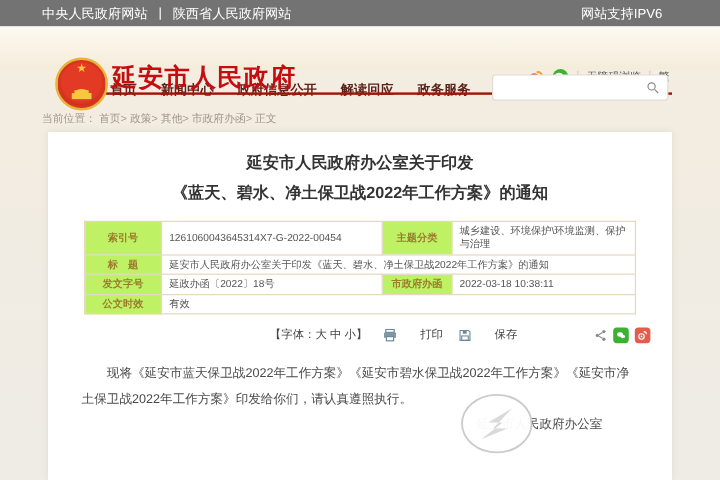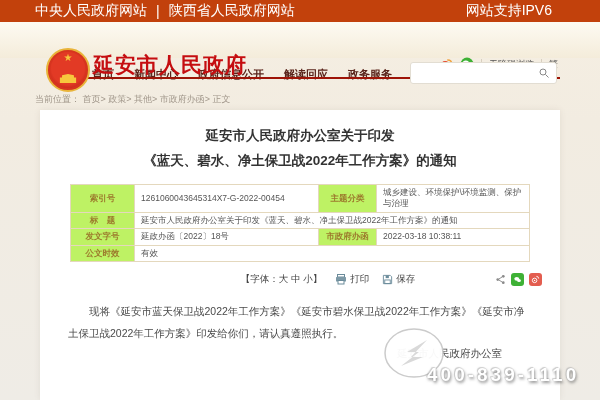--- a/index.html
+++ b/index.html
@@ -2,22 +2,22 @@
 <html><head>
 <meta charset="utf-8">
 <style>
   html,body{margin:0;padding:0;}
   body{
     width:600px;height:400px;overflow:hidden;position:relative;
     font-family:"Liberation Sans",sans-serif;
     background:linear-gradient(180deg,#f6efe2 0%,#f2ece1 30%,#efece6 100%);
   }
   
-  .topbar{height:22px;background:#c2410c;color:#fff;display:flex;align-items:center;
-    justify-content:space-between;padding:0 48px 0 35px;font-size:14px;}
+  .topbar{height:22px;background:#737373;color:#fff;display:flex;align-items:center;
+    justify-content:space-between;padding:0 48px 0 35px;font-size:11px;}
   .topbar .tleft{display:flex;align-items:center;gap:9px;}
   .topbar span{white-space:nowrap;}
   
   .header{position:relative;height:36px;background:linear-gradient(180deg,#fdfaf2,#f4ecda);}
   .emblem{position:absolute;left:46px;top:26px;width:40px;height:40px;border-radius:50%;
     background:radial-gradient(circle at 50% 45%,#e23a25 55%,#c5291a 72%,#b3220f 100%);
     border:2px solid #e9b43a;box-shadow:inset 0 0 0 2px #d6351f;z-index:6;}
   .em-star{position:absolute;top:3px;left:50%;transform:translateX(-50%);color:#f7c83d;font-size:10px;line-height:1;}
   .em-gate{position:absolute;bottom:7px;left:50%;transform:translateX(-50%);width:17px;height:9px;background:#f7c83d;
     clip-path:polygon(0 100%,0 40%,15% 40%,15% 15%,50% 0,85% 15%,85% 40%,100% 40%,100% 100%);}
@@ -45,21 +45,21 @@
   .doc-title{ text-align:center;font-size:13.5px;font-weight:bold;color:#333;line-height:25px;}
   .doc-title.first{margin-top:13px;}
   
   table.meta{width:460px;margin:11px auto 0;border-collapse:collapse;font-size:8.5px;table-layout:fixed;}
   .meta th,.meta td{border:1px solid #e4d8bd;padding:2px 6px;line-height:1.35;}
   .meta th{background:#bef264;color:#9c7b2d;font-weight:bold;text-align:center;white-space:nowrap;}
   .meta td{color:#555;text-align:left;word-break:break-all;}
   
   .toolbar{margin-top:9px;padding:0 18px;display:flex;align-items:center;font-size:9.5px;color:#444;position:relative;height:16px;}
   .tb-center{margin:0 auto;display:flex;gap:13px;align-items:center;transform:translateX(28px);justify-content:flex-end;}
-  .tb-btn{display:flex;align-items:center;gap:3px;cursor:pointer;color:#444;}
+  .tb-btn{display:flex;align-items:center;gap:19px;cursor:pointer;color:#444;}
   .fontsize{cursor:pointer;}
   .tb-share{position:absolute;right:18px;display:flex;align-items:center;gap:5px;}
   .sq{width:13px;height:13px;border-radius:3px;display:inline-flex;align-items:center;justify-content:center;cursor:pointer;}
   .sq.wechat{background:#3eb135;}
   .sq.weibo{background:#e35d4f;}
   
   .body-text{margin:13px 28px 0;font-size:10.5px;color:#4a4a4a;line-height:22px;}
   .body-text p{margin:0;}
   .body-text .para{text-indent:2em;}
   .signature{text-align:right;padding-right:58px;font-size:10.5px;color:#4a4a4a;margin-top:3px;}
@@ -231,14 +231,13 @@
   <div class="signature">延安市人民政府办公室</div>
 </div>
 
 <div class="watermark">
   <span class="wm-logo">
     <svg width="62" height="54" viewBox="0 0 62 54">
       <ellipse cx="31" cy="27" rx="29" ry="24" fill="#ffffff" stroke="#c9c9c9" stroke-width="1.5" opacity="0.96"></ellipse>
       <path d="M44 14 L24 26 L36 26 L18 40 L40 31 L28 31 Z" fill="#d9d9d9"></path>
     </svg>
   </span>
-  <div class="wm-phone">400-839-1110</div>
 </div>
 
 </body></html>

